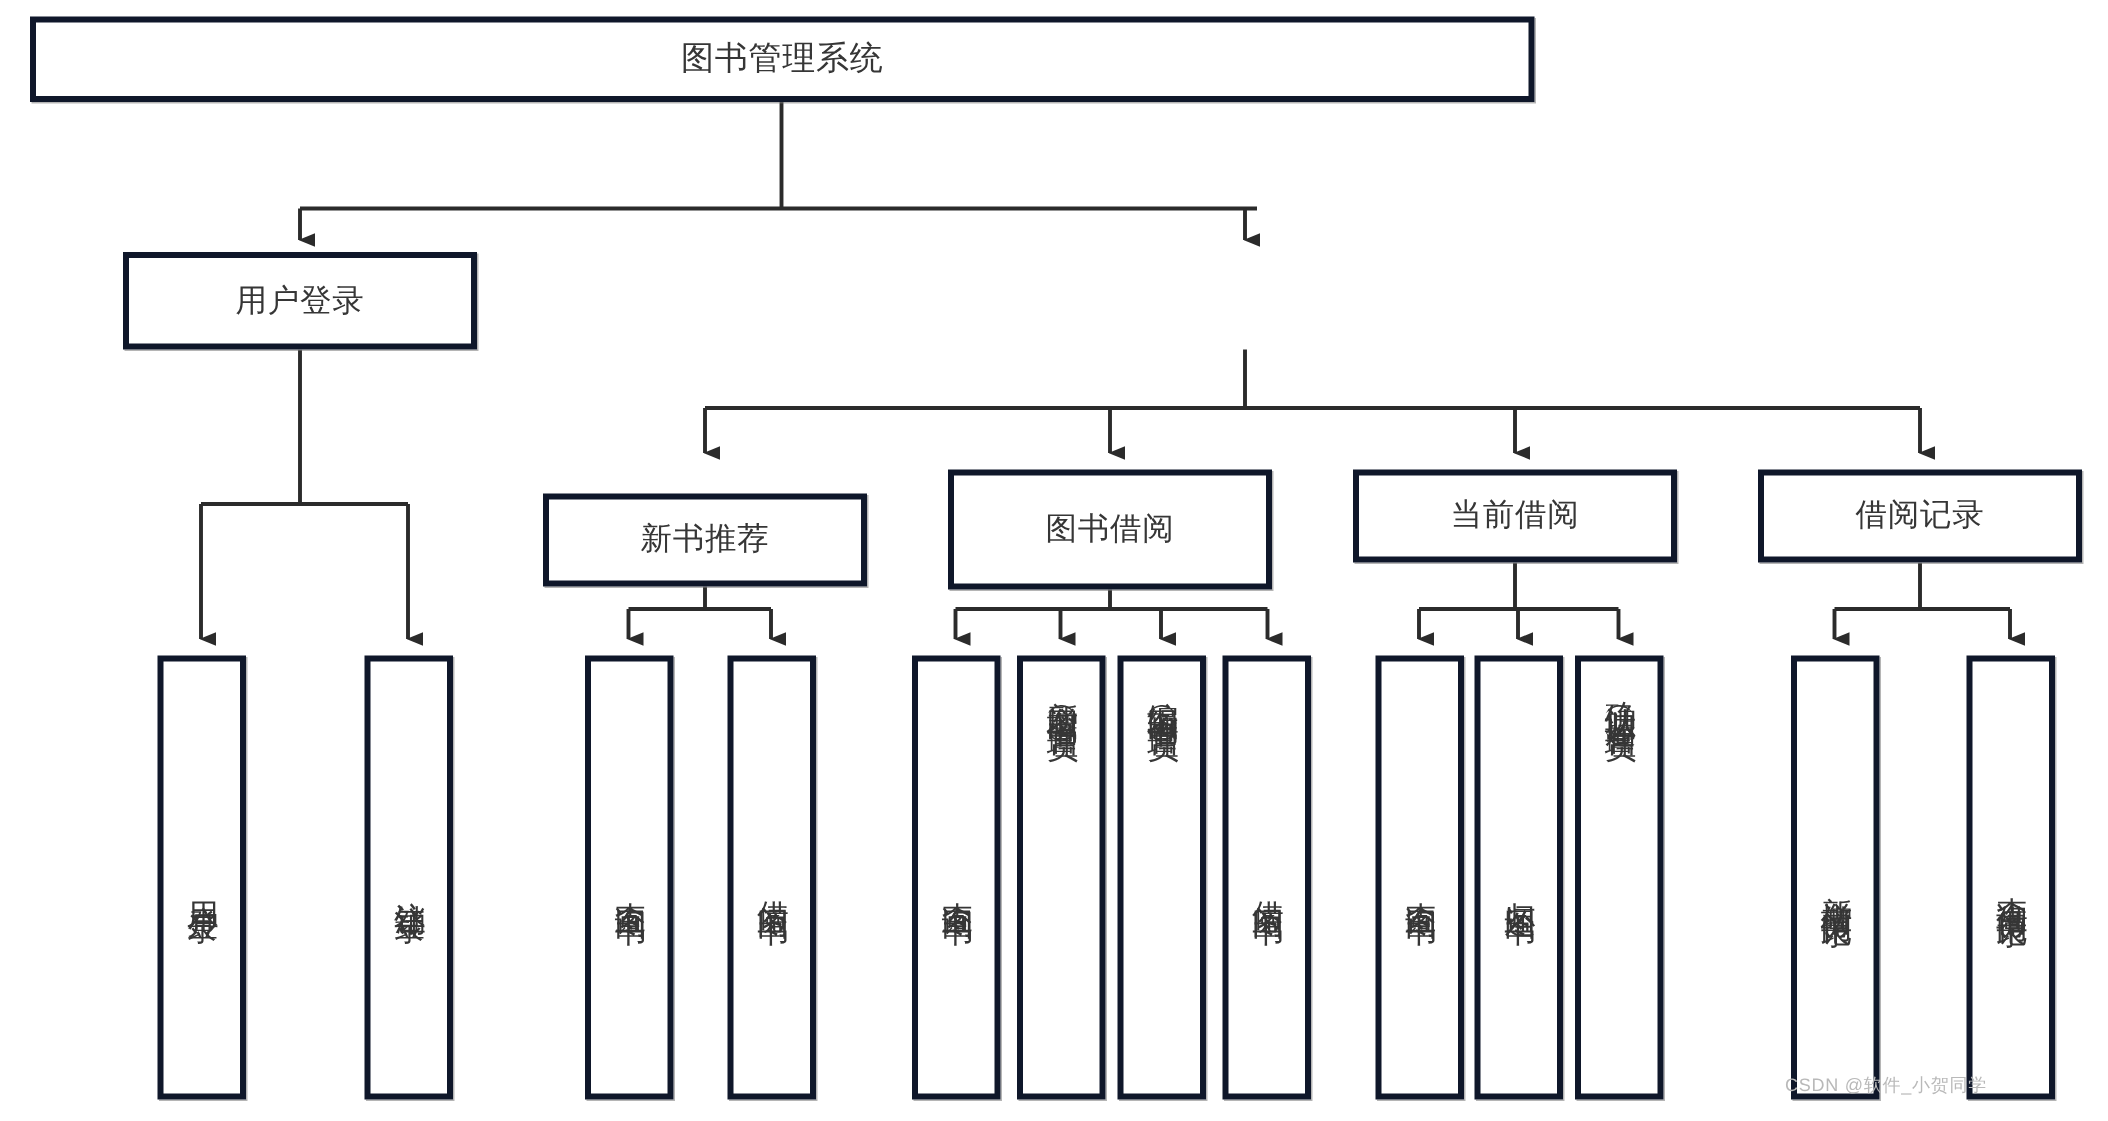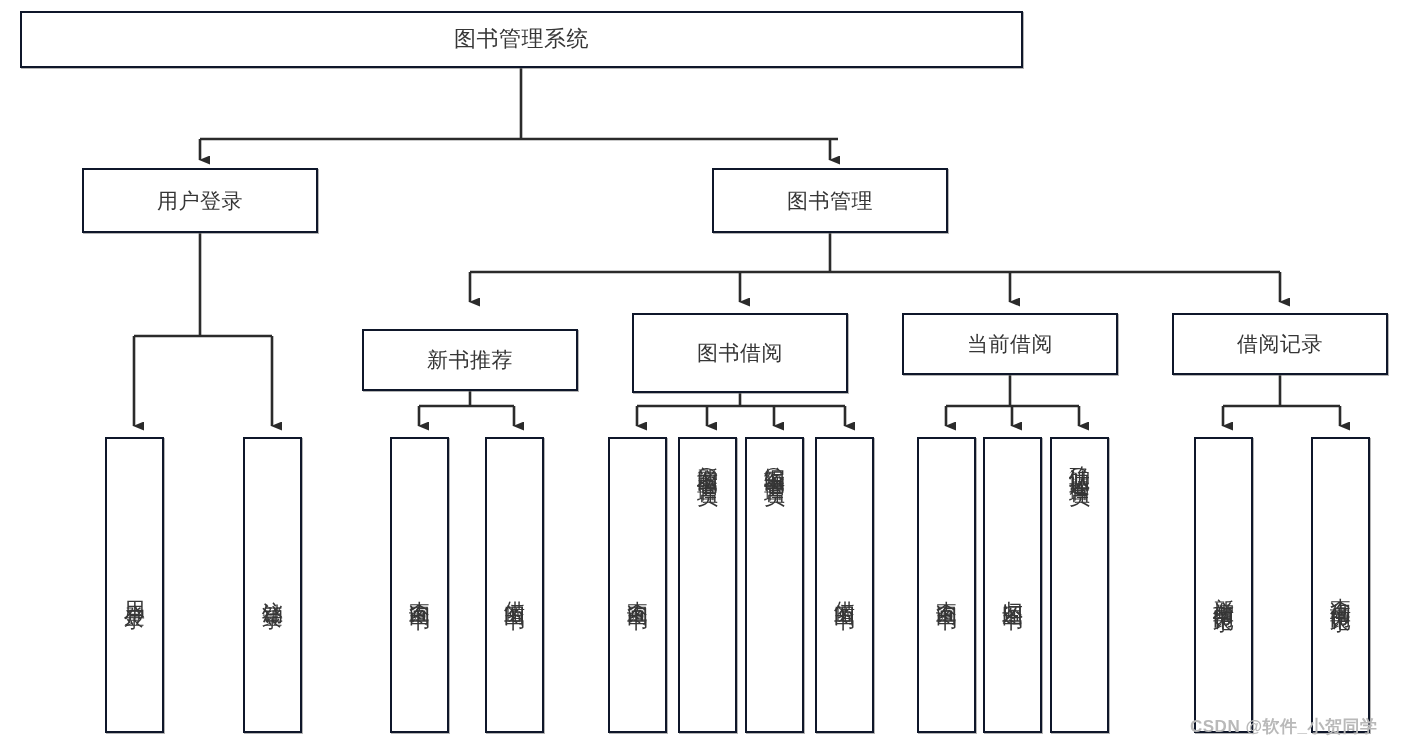--- a/index.html
+++ b/index.html
@@ -21,21 +21,21 @@
     position: absolute;
     left: 0;
     top: 0;
     width: 1405px;
     height: 747px;
     pointer-events: none;
   }
   .node {
     position: absolute;
     box-sizing: border-box;
-    border: 2px solid #0f172a;
+    border: 4px solid #0f172a;
     background: #ffffff;
     display: flex;
     align-items: center;
     justify-content: center;
     color: #333333;
     box-shadow: 1px 1px 0 rgba(120,120,120,0.55);
   }
   .node .label {
     color: #363636;
     letter-spacing: 0.5px;
@@ -59,24 +59,23 @@
     line-height: 1.42;
     letter-spacing: 3px;
     white-space: nowrap;
   }
   .node.vert.mid .label {
     align-self: center;
   }
   .watermark {
     position: absolute;
     color: #b9b9b9;
-    font-size: 17px;
+    font-size: 12px;
     white-space: nowrap;
     letter-spacing: 0.5px;
-    font-weight: bold;
   }
 </style>
 </head>
 <body>
 
 <div id="canvas">
 
   <svg class="lines" viewBox="0 0 1405 747" xmlns="http://www.w3.org/2000/svg">
     <defs>
       <marker id="arw" markerWidth="10" markerHeight="11" refX="4.5" refY="10" orient="auto" markerUnits="userSpaceOnUse">
@@ -127,23 +126,20 @@
     </g>
   </svg>
 
   <div class="node horiz root" style="left:20px; top:11px; width:1003px; height:57px;">
     <span class="label">图书管理系统</span>
   </div>
 
   <div class="node horiz" style="left:82px; top:168px; width:236px; height:65px;">
     <span class="label">用户登录</span>
   </div>
-  <div class="node horiz" style="left:712px; top:168px; width:236px; height:65px;">
-    <span class="label">图书管理</span>
-  </div>
 
   <div class="node horiz" style="left:362px; top:313px; width:216px; height:62px;margin-top:16px;">
     <span class="label">新书推荐</span>
   </div>
   <div class="node horiz" style="left:632px; top:313px; width:216px; height:80px;">
     <span class="label">图书借阅</span>
   </div>
   <div class="node horiz" style="left:902px; top:313px; width:216px; height:62px;">
     <span class="label">当前借阅</span>
   </div>

